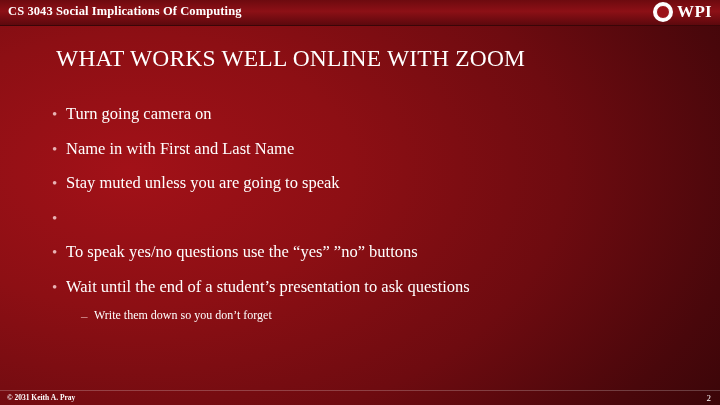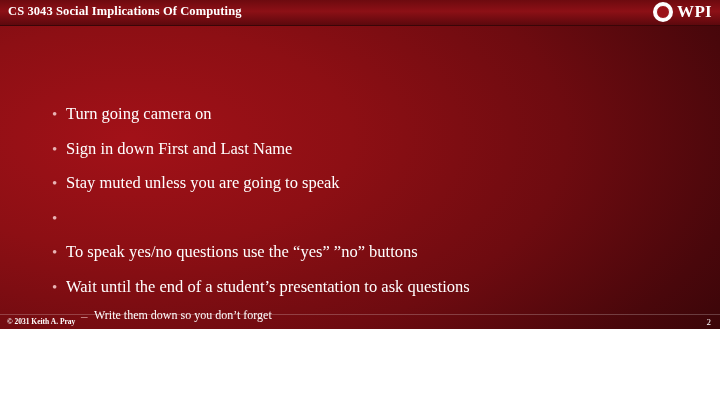--- a/index.html
+++ b/index.html
@@ -8,21 +8,21 @@
   }
   body {
     width: 720px;
     height: 405px;
     font-family: "Liberation Serif", serif;
     overflow: hidden;
   }
   .slide {
     position: relative;
     width: 720px;
-    height: 329px;
+    height: 405px;
     background: radial-gradient(ellipse 110% 120% at 18% 42%, #a21118 0%, #8d0f14 28%, #6e0b10 55%, #49070b 78%, #2c0406 100%);
     color: #ffffff;
     overflow: hidden;
   }
 
   
   .header {
     position: absolute;
     left: 0; top: 0;
     width: 720px;
@@ -170,31 +170,32 @@
 <div class="slide">
 
   <div class="header">
     <div class="header-title">CS 3043 Social Implications Of Computing</div>
     <div class="logo">
       <span class="logo-seal"></span>
       <span class="logo-text">WPI</span>
     </div>
   </div>
 
+  <div class="slide-title">WHAT WORKS WELL ONLINE WITH ZOOM</div>
 
   <div class="body">
 
     <div class="bullet">
       <span class="dot">•</span>
       <span class="txt">Turn going camera on</span>
     </div>
 
     <div class="bullet">
       <span class="dot">•</span>
-      <span class="txt">Sign in down First and Last Name</span>
+      <span class="txt">Name in with First and Last Name</span>
     </div>
 
     <div class="bullet">
       <span class="dot">•</span>
       <span class="txt">Stay muted unless you are going to speak</span>
     </div>
 
     <div class="bullet">
       <span class="dot">•</span>
     </div>

